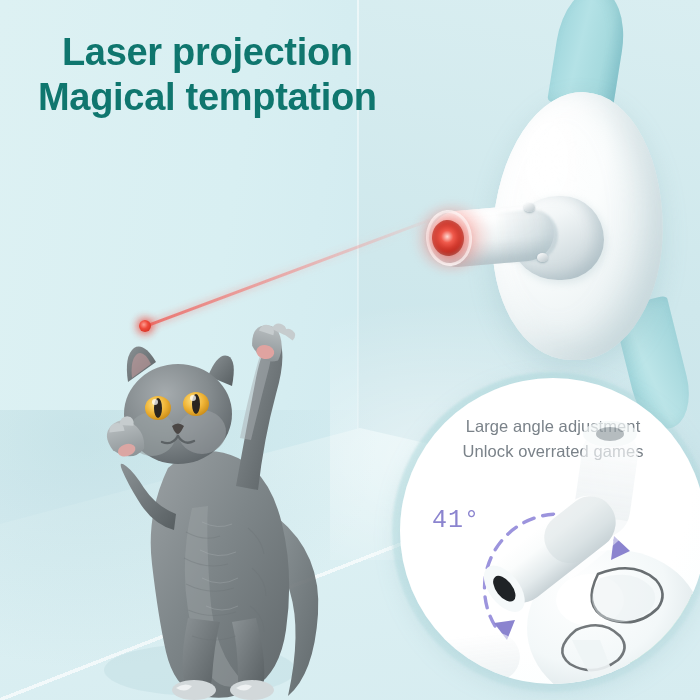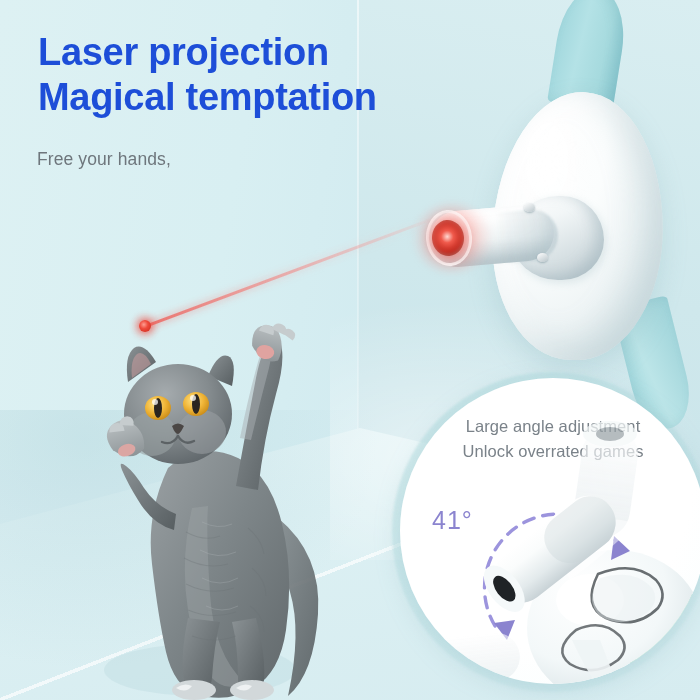--- a/index.html
+++ b/index.html
@@ -50,22 +50,23 @@
   }
   .floor-sheen{
     position:absolute; left:330px; top:300px; width:380px; height:260px;
     background:radial-gradient(ellipse at 30% 60%, rgba(255,255,255,.5), rgba(255,255,255,0) 70%);
   }
 
   
   .headline{
     position:absolute; left:38px; top:30px;
     font-size:38px; line-height:1.18; font-weight:bold;
-    color:#1d4ed8; letter-spacing:-.3px;
+    color:#0f766e; letter-spacing:-.3px;
     white-space:pre-line;
+    text-align:center;
   }
   .subline{
     position:absolute; left:37px; top:146px;
     font-size:17.5px; line-height:1.52; color:#6e767c;
     letter-spacing:.1px;
   }
   .subline div{ white-space:nowrap; }
 
   
   .dev-arm-top{
@@ -200,21 +201,21 @@
   }
   .inset-title{
     position:absolute; left:0; top:36px; width:306px;
     text-align:center;
     font-size:16.5px; line-height:1.5; color:#7a8289;
     letter-spacing:.1px;
   }
   .inset-title div{ white-space:nowrap; }
   .angle-label{
     position:absolute; left:32px; top:128px;
-    font-size:25px; color:#8b84cf; letter-spacing:1px;
+    font-size:25px; color:#8b84cf; letter-spacing:1px;font-family:Liberation Mono, monospace;
   }
   .inset-svg{ position:absolute; left:0; top:0; }
   .base-green{
     position:absolute; left:228px; top:215px; width:110px; height:110px;
     border-radius:50%;
     background:radial-gradient(circle at 35% 30%, #a5e2c9 0%, #78cfae 45%, #56bd99 100%);
     box-shadow:inset -6px -6px 14px rgba(40,130,105,.3);
   }
 </style>
 </head>
@@ -227,21 +228,20 @@
   <div class="wall-right"></div>
   <div class="wall-edge"></div>
   <div class="floor"></div>
   <div class="floor-line"></div>
   <div class="wall-shadow"></div>
   <div class="floor-sheen"></div>
 
   <div class="headline">Laser projection
 Magical temptation</div>
   <div class="subline">
-    <div>Free your hands,</div>
   </div>
 
   <div class="dev-arm-top"></div>
   <div class="dev-arm-bottom"></div>
   <div class="dev-body"></div>
   <div class="dev-body-hl"></div>
   <div class="dev-hub"></div>
   <div class="barrel"></div>
   <div class="barrel-shade"></div>
   <div class="barrel-screw screw-a"></div>

